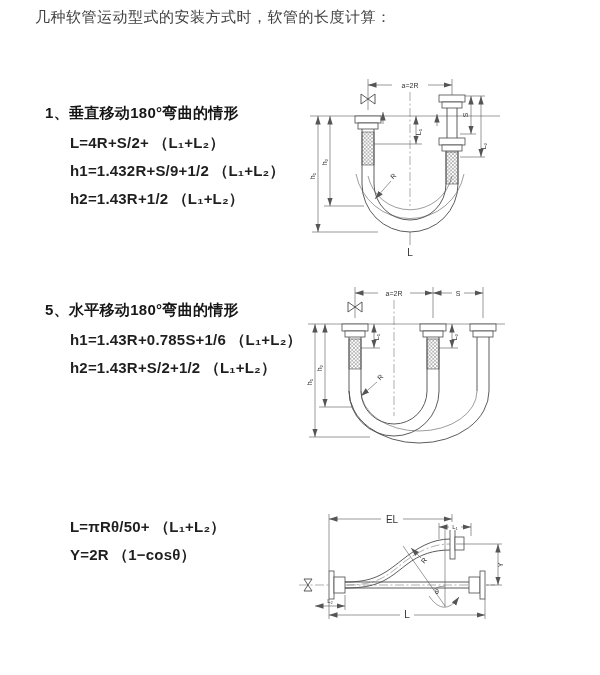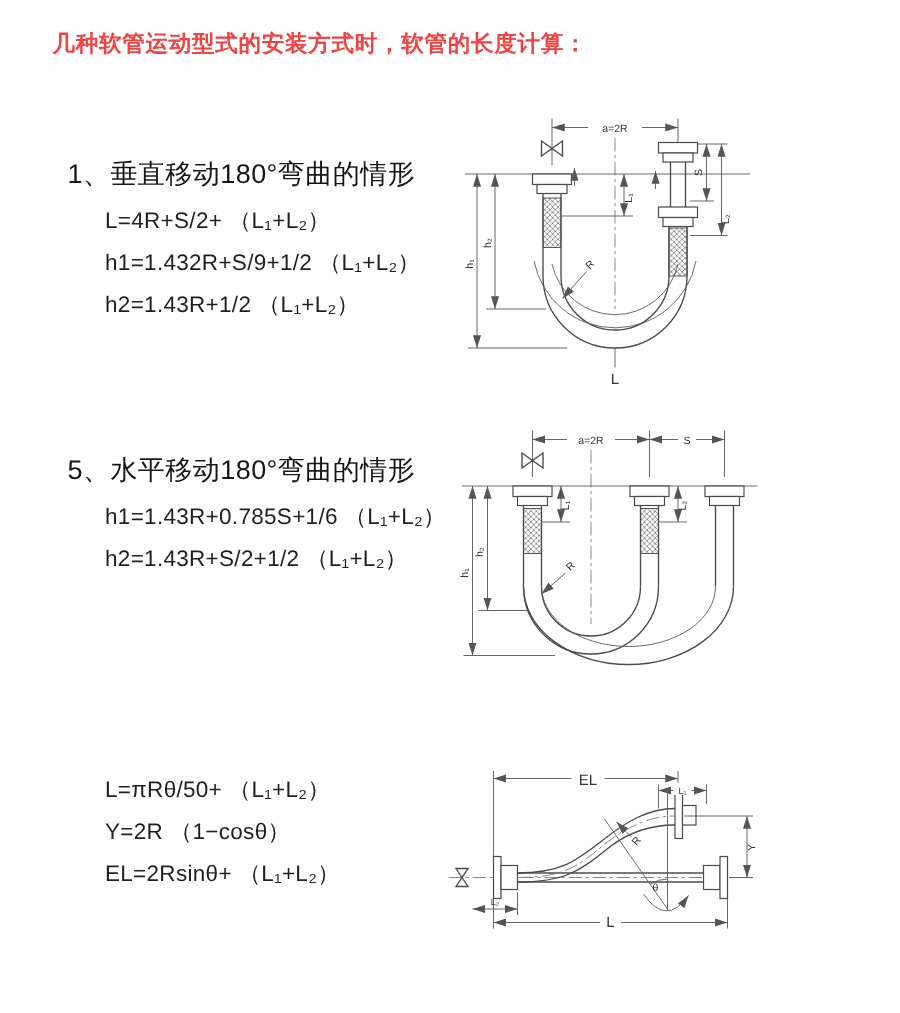--- a/index.html
+++ b/index.html
@@ -1,29 +1,29 @@
 <!DOCTYPE html>
 <html><head>
 <meta charset="utf-8">
 <style>
   html,body{margin:0;padding:0;}
   body{
     width:600px;height:675px;position:relative;background:#ffffff;overflow:hidden;
     font-family:"Liberation Sans","DejaVu Sans",sans-serif;color:#1c1c1c;
   }
   .page-title{
-    position:absolute;left:35px;top:20px;font-size:15px;font-weight:700;
-    letter-spacing:0.5px;color:#ef4444;
+    position:absolute;left:35px;top:8px;font-size:15px;font-weight:400;
+    letter-spacing:0.5px;color:#404040;
   }
   .sec{position:absolute;left:45px;width:290px;}
   .sec-1{top:104px;}
   .sec-2{top:301px;}
   .sec-3{top:513px;}
-  .sec-heading{font-size:18px;font-weight:400;color:#161616;letter-spacing:0.3px;margin:0 0 6px 0;}
-  .formula{font-size:15px;font-weight:400;color:#1f1f1f;line-height:28px;margin-left:25px;letter-spacing:0.2px;}
+  .sec-heading{font-size:15px;font-weight:700;color:#161616;letter-spacing:0.3px;margin:0 0 6px 0;}
+  .formula{font-size:15px;font-weight:700;color:#1f1f1f;line-height:28px;margin-left:25px;letter-spacing:0.2px;}
   .diagram{position:absolute;}
   .dia-1{left:300px;top:66px;}
   .dia-2{left:300px;top:276px;}
   .dia-3{left:293px;top:498px;}
   svg{display:block;}
   svg text{font-family:"Liberation Sans","DejaVu Sans",sans-serif;fill:#333;}
   .ln{stroke:#4a4a4a;stroke-width:0.9;fill:none;}
   .thin{stroke:#5a5a5a;stroke-width:0.6;fill:none;}
   .dim{stroke:#555;stroke-width:0.6;fill:none;}
   .cl{stroke:#7a7a7a;stroke-width:0.6;fill:none;stroke-dasharray:9 2.5 2 2.5;}
@@ -46,21 +46,20 @@
 
 <div class="sec sec-2">
   <div class="sec-heading">5、水平移动180°弯曲的情形</div>
   <div class="formula">h1=1.43R+0.785S+1/6 （L₁+L₂）</div>
   <div class="formula">h2=1.43R+S/2+1/2 （L₁+L₂）</div>
 </div>
 
 <div class="sec sec-3">
   <div class="formula">L=πRθ/50+ （L₁+L₂）</div>
   <div class="formula">Y=2R （1−cosθ）</div>
-  <div class="formula">EL=2Rsinθ+ （L₁+L₂）</div>
 </div>
 
 <svg class="diagram dia-1" width="300" height="200" viewBox="0 0 300 200">
   <defs>
     <marker id="d1a" markerUnits="userSpaceOnUse" markerWidth="9" markerHeight="8" refX="8.5" refY="3.5" orient="auto-start-reverse">
       <path d="M0,0.8 L8.5,3.5 L0,6.2 z" fill="#555"></path>
     </marker>
     <pattern id="d1braid" width="3.6" height="3.6" patternUnits="userSpaceOnUse">
       <path d="M0,3.6 L3.6,0 M0,0 L3.6,3.6" stroke="#777" stroke-width="0.5"></path>
     </pattern>

